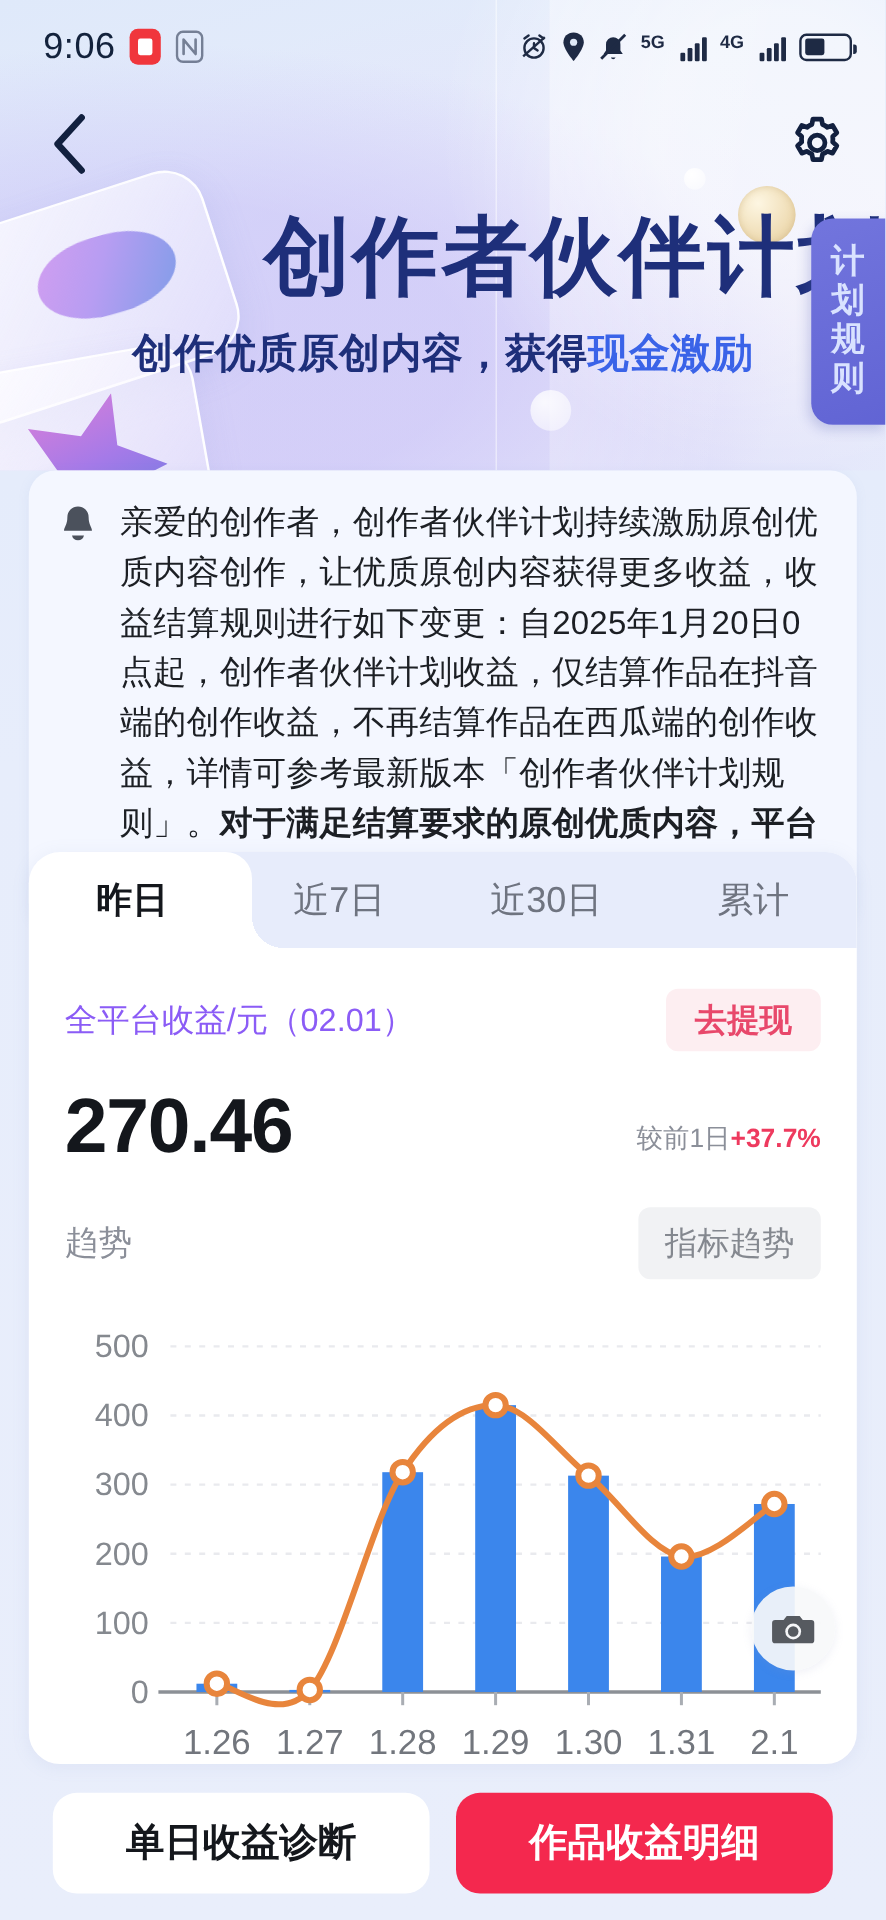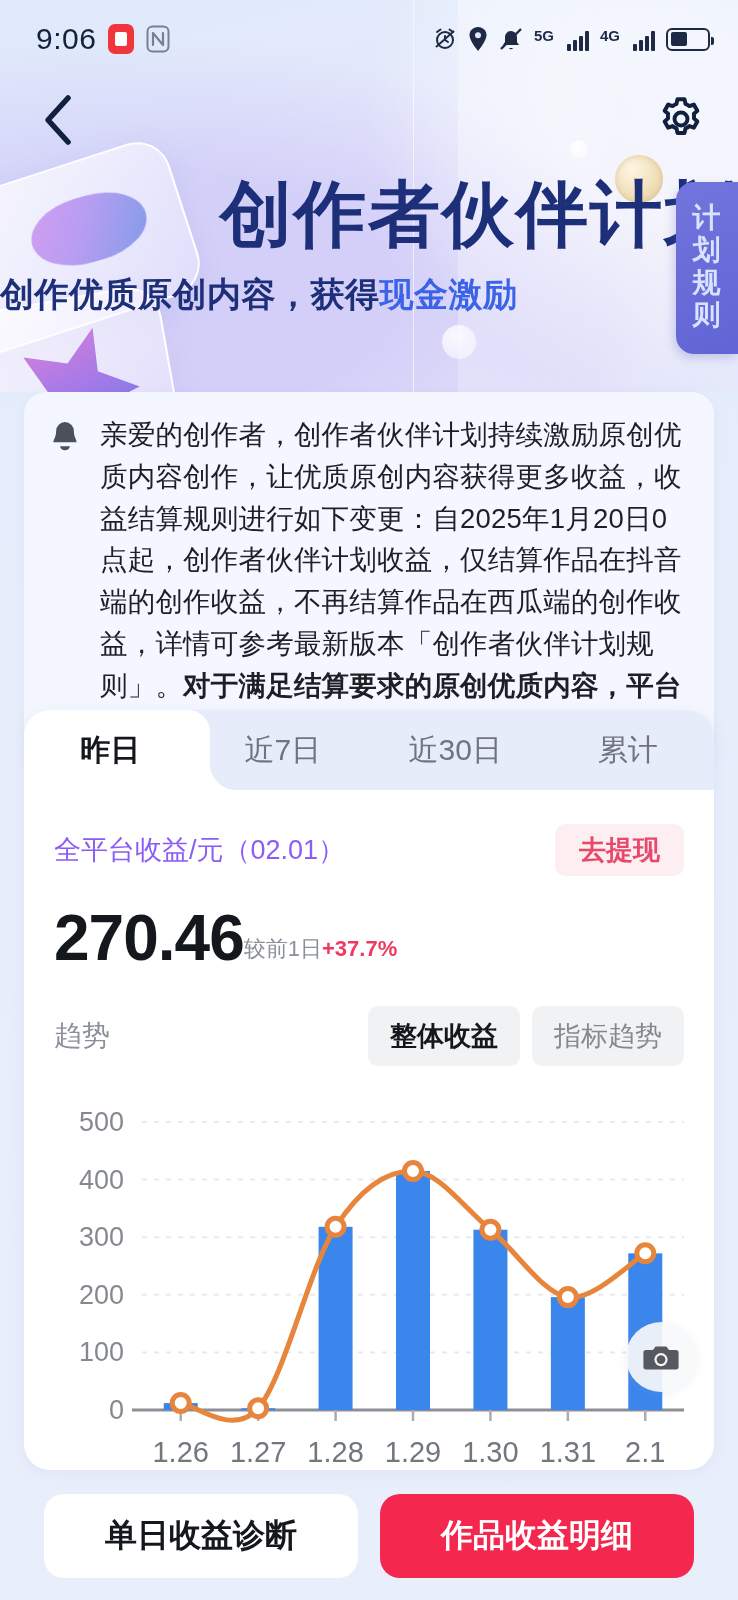--- a/index.html
+++ b/index.html
@@ -110,21 +110,21 @@
   .gear-btn {
     position:absolute; right:28px; top:90px; width:58px; height:58px;
     display:flex; align-items:center; justify-content:center; z-index:6;
   }
   .banner-title {
     position:absolute; left:0; right:0; top:178px; text-align:right; z-index:5;
     font-size: 72px; font-weight: 800; color:#1e2f7a; letter-spacing: 2px;
     line-height: 1;
   }
   .banner-sub {
-    position:absolute; left:0; right:0; top:272px; z-index:5;
+    position:absolute; left:0; right:0; top:272px; text-align:center; z-index:5;
     font-size: 34px; font-weight: 700; color:#1e2f7a; letter-spacing:.5px;
   }
   .banner-sub .hl { color:#3a63e8; }
 
   .rule-tab {
     position:absolute; right:0; top:182px; width:62px; padding:20px 0 22px;
     background: linear-gradient(160deg,#7275dd, #6164d4);
     border-radius: 18px 0 0 18px;
     color:#d9e2ff; font-size:28px; font-weight:600; text-align:center;
     line-height: 1.16; letter-spacing: 1px; z-index:7;
@@ -175,21 +175,21 @@
   .row-sub {
     display:flex; align-items:center; justify-content:space-between;
     padding: 34px 30px 0 30px;
   }
   .sub-label { font-size:27px; color:#8b5cf6; }
   .withdraw {
     background:#fdeef1; color:#e8486b; font-size:27px; font-weight:700;
     padding: 8px 24px; border-radius: 10px;
   }
   .row-val {
-    display:flex; align-items:flex-end; 
+    display:flex; align-items:flex-end; justify-content:space-between;
     padding: 18px 30px 0 30px;
   }
   .big-val { font-size: 64px; font-weight:800; color:#14171c; letter-spacing:-1px; line-height:1; }
   .delta { font-size:22px; color:#8b8f99; padding-bottom:6px;margin-top:40px; }
   .delta b { color:#ee3a5e; font-weight:800; }
 
   .row-trend {
     display:flex; align-items:center; justify-content:space-between;
     padding: 36px 30px 0 30px;
   }
@@ -349,21 +349,20 @@
     <div class="row-val">
       <div class="big-val">270.46</div>
       <div class="delta">
         <span>较前1日</span><b>+37.7%</b>
       </div>
     </div>
 
     <div class="row-trend">
       <div class="trend-label">趋势</div>
       <div class="seg">
-        <div class="seg-btn active">整体收益</div>
         <div class="seg-btn">指标趋势</div>
       </div>
     </div>
 
     <div class="chart">
       <svg id="chart-svg" width="690" height="400" viewBox="0 0 690 400">
           <text x="100" y="325" text-anchor="end" font-size="27" fill="#85898f" font-family="&quot;Liberation Sans&quot;, sans-serif">0</text>
           <line x1="118" y1="258.4" x2="660" y2="258.4" stroke="#e9eaee" stroke-width="2" stroke-dasharray="5 7"></line>
           <text x="100" y="267.4" text-anchor="end" font-size="27" fill="#85898f" font-family="&quot;Liberation Sans&quot;, sans-serif">100</text>
           <line x1="118" y1="200.8" x2="660" y2="200.8" stroke="#e9eaee" stroke-width="2" stroke-dasharray="5 7"></line>

